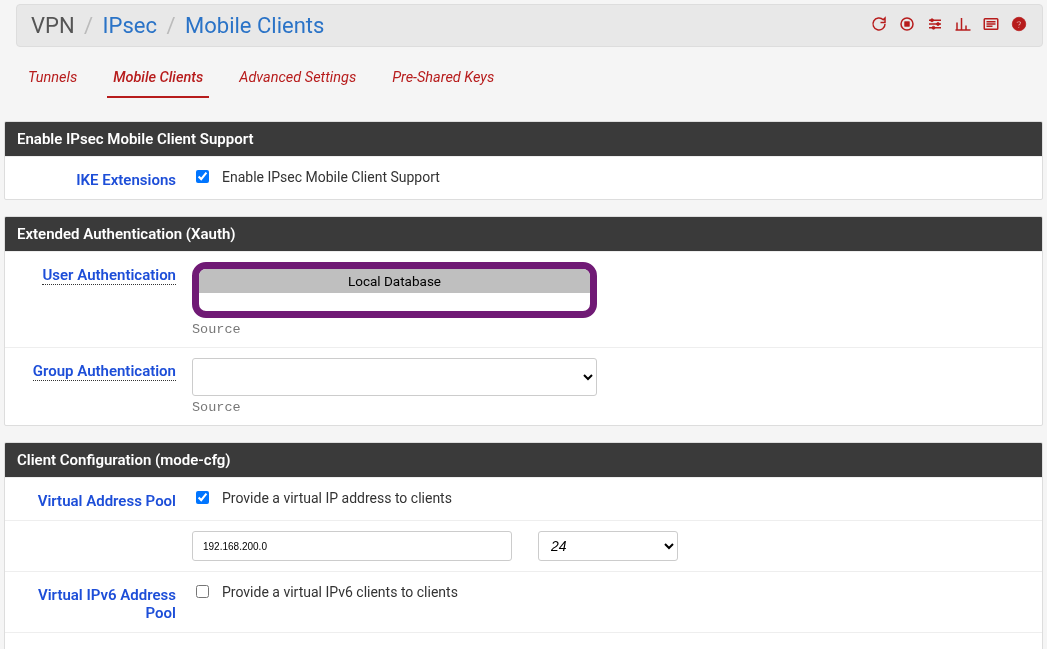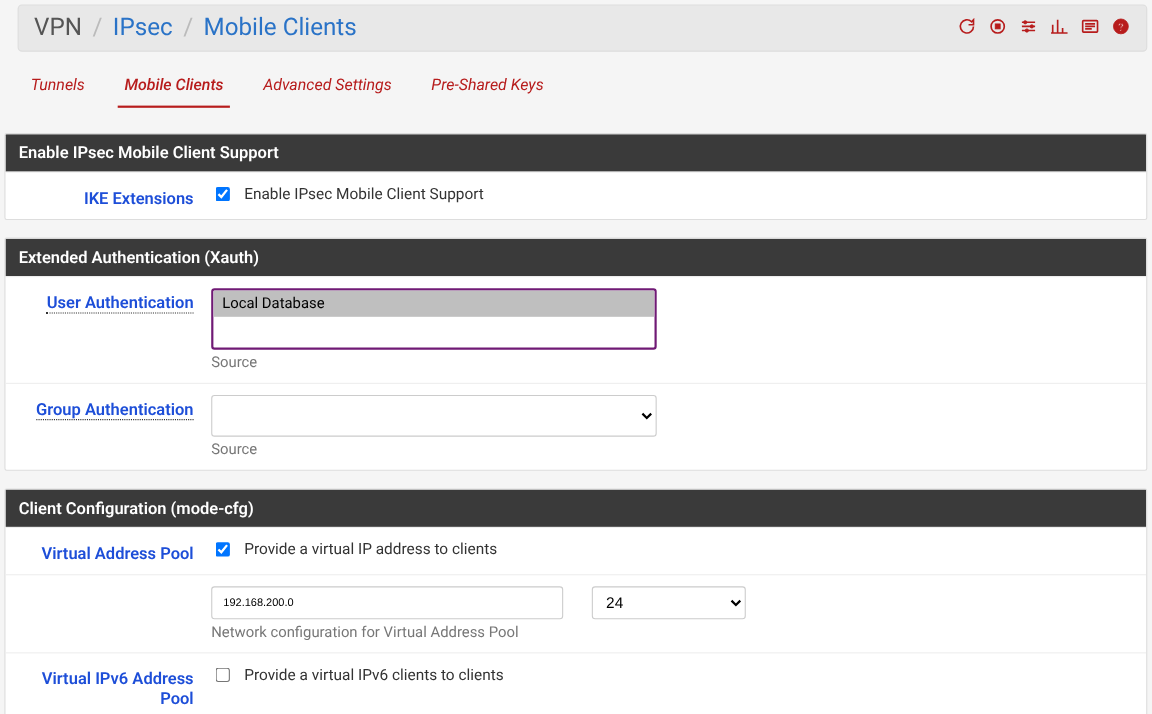--- a/index.html
+++ b/index.html
@@ -80,34 +80,36 @@
   .form-label.underlined span { border-bottom: 1px dotted #333; }
   .form-control-area {
     flex: 1;
     font-size: 14px;
     color: #333;
   }
   .help-text {
     color: #777;
     font-size: 13.5px;
     margin-top: 4px;
+    font-family: Liberation Mono, monospace;
   }
   .checkbox-line {
     display: flex;
     align-items: center;
     gap: 10px;
   }
   .listbox {
     width: 405px;
     height: 56px;
-    border: 2px solid #701a75;
-    border-radius: 3px;
+    border: 7px solid #701a75;
+    border-radius: 14px;
     overflow-y: scroll;
     padding: 0;
     background: #fff;
+    text-align: center;
   }
   .listbox-item {
     font-size: 13.5px;
     padding: 4px 8px;
     background: #bfbfbf;
     color: #000;
     cursor: pointer;
   }
   select.dropdown {
     width: 405px;
@@ -128,20 +130,21 @@
   }
   select.small {
     width: 140px;
     height: 30px;
     margin-left: 26px;
     border: 1px solid #ccc;
     border-radius: 3px;
     padding: 2px 8px;
     font-size: 14px;
     background: #fff;
+    font-style: italic;
   }
   .inline-controls { display: flex; align-items: center; }
 </style>
 </head>
 <body>
 
 <div class="page-header">
   <div class="breadcrumb">
     <span>VPN</span>
     <span class="sep">/</span>
@@ -234,21 +237,20 @@
 
   <div class="form-row">
     <div class="form-label"></div>
     <div class="form-control-area">
       <div class="inline-controls">
         <input class="textinput" type="text" value="192.168.200.0" style="">
         <select class="small">
           <option>24</option>
         </select>
       </div>
-      <div class="help-text">Network configuration for Virtual Address Pool</div>
     </div>
   </div>
 
   <div class="form-row">
     <div class="form-label">Virtual IPv6 Address Pool</div>
     <div class="form-control-area">
       <label class="checkbox-line">
         <input type="checkbox" style="">
         <span>Provide a virtual IPv6 clients to clients</span>
       </label>

